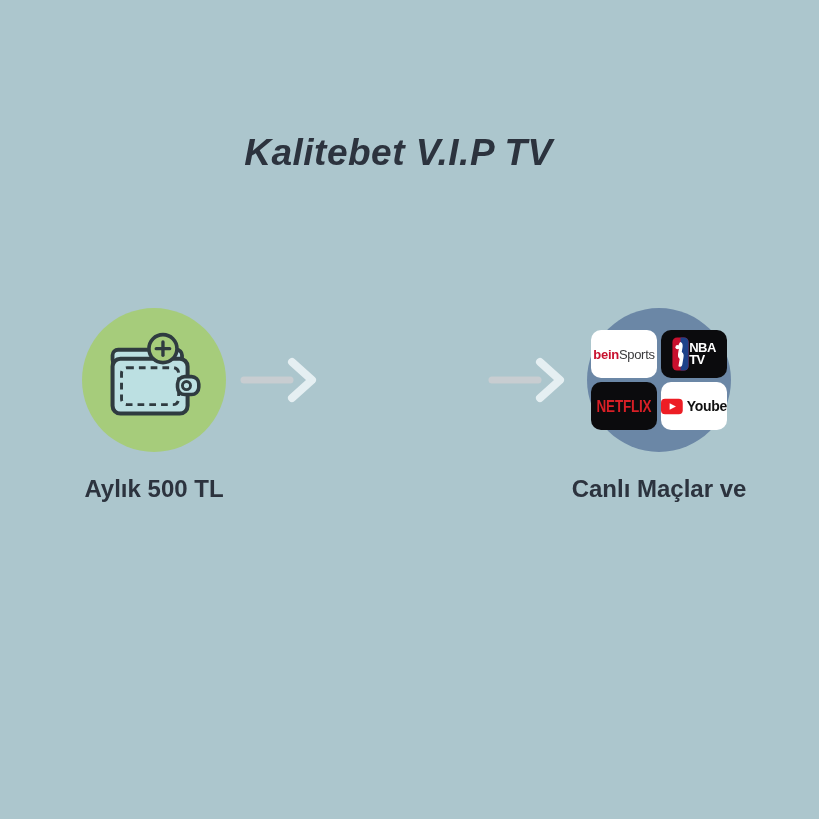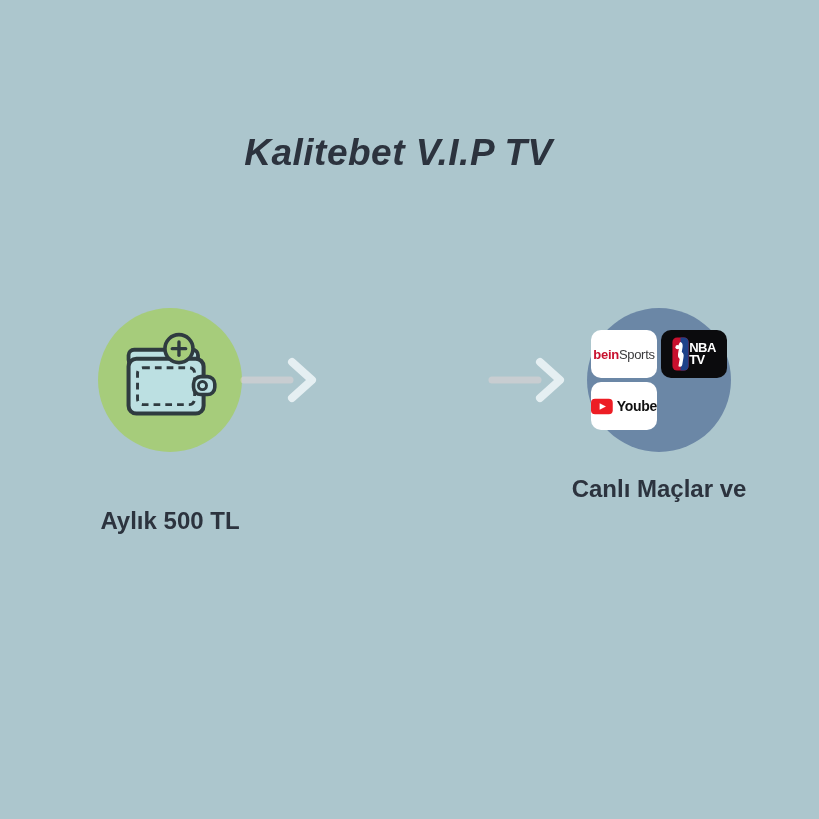--- a/index.html
+++ b/index.html
@@ -22,21 +22,21 @@
     font-style:italic;
   }
   .step{
     position:absolute;
     top:308px;
     width:260px;
     display:flex;
     flex-direction:column;
     align-items:center;
   }
-  .step-1{left:40px;gap:32px;}
+  .step-1{left:24px;}
   .step-2{left:274px;}
   .step-3{left:529px;}
   .circle{
     width:144px;height:144px;
     border-radius:50%;
     display:flex;align-items:center;justify-content:center;
     box-sizing:border-box;
   }
   .circle-green{background:#A6CC7B;}
   .circle-orange{background:#F1AF69;}
@@ -146,20 +146,23 @@
             <path d="M20 1 h8 a11 11 0 0 1 11 11 v56 a11 11 0 0 1 -11 11 h-8 Z" fill="#1D428A"></path>
             <circle cx="13" cy="24" r="5" fill="#FFFFFF"></circle>
             <path d="M19 12 q7 2 6 11 l-2 12 q6 4 4 13 l-3 18 q-1 5 -6 4 l-3 -1 l3 -17 q-5 -4 -4 -11 l2 -13 q-2 -6 0 -11 z" fill="#FFFFFF"></path>
           </svg>
           <span class="nba-text">
             <div>NBA</div>
             <div>TV</div>
           </span>
         </div>
 
+        <div class="logo-card card-black">
+          <span class="netflix-text">NETFLIX</span>
+        </div>
 
         <div class="logo-card card-white youtube-card">
           <svg class="yt-play-svg" viewBox="0 0 48 34" aria-hidden="true">
             <rect width="48" height="34" rx="9" fill="#ED1D24"></rect>
             <path d="M19 10 L33 17 L19 24 Z" fill="#FFFFFF"></path>
           </svg>
           <span class="yt-text">Yoube</span>
         </div>
 
       </div>

